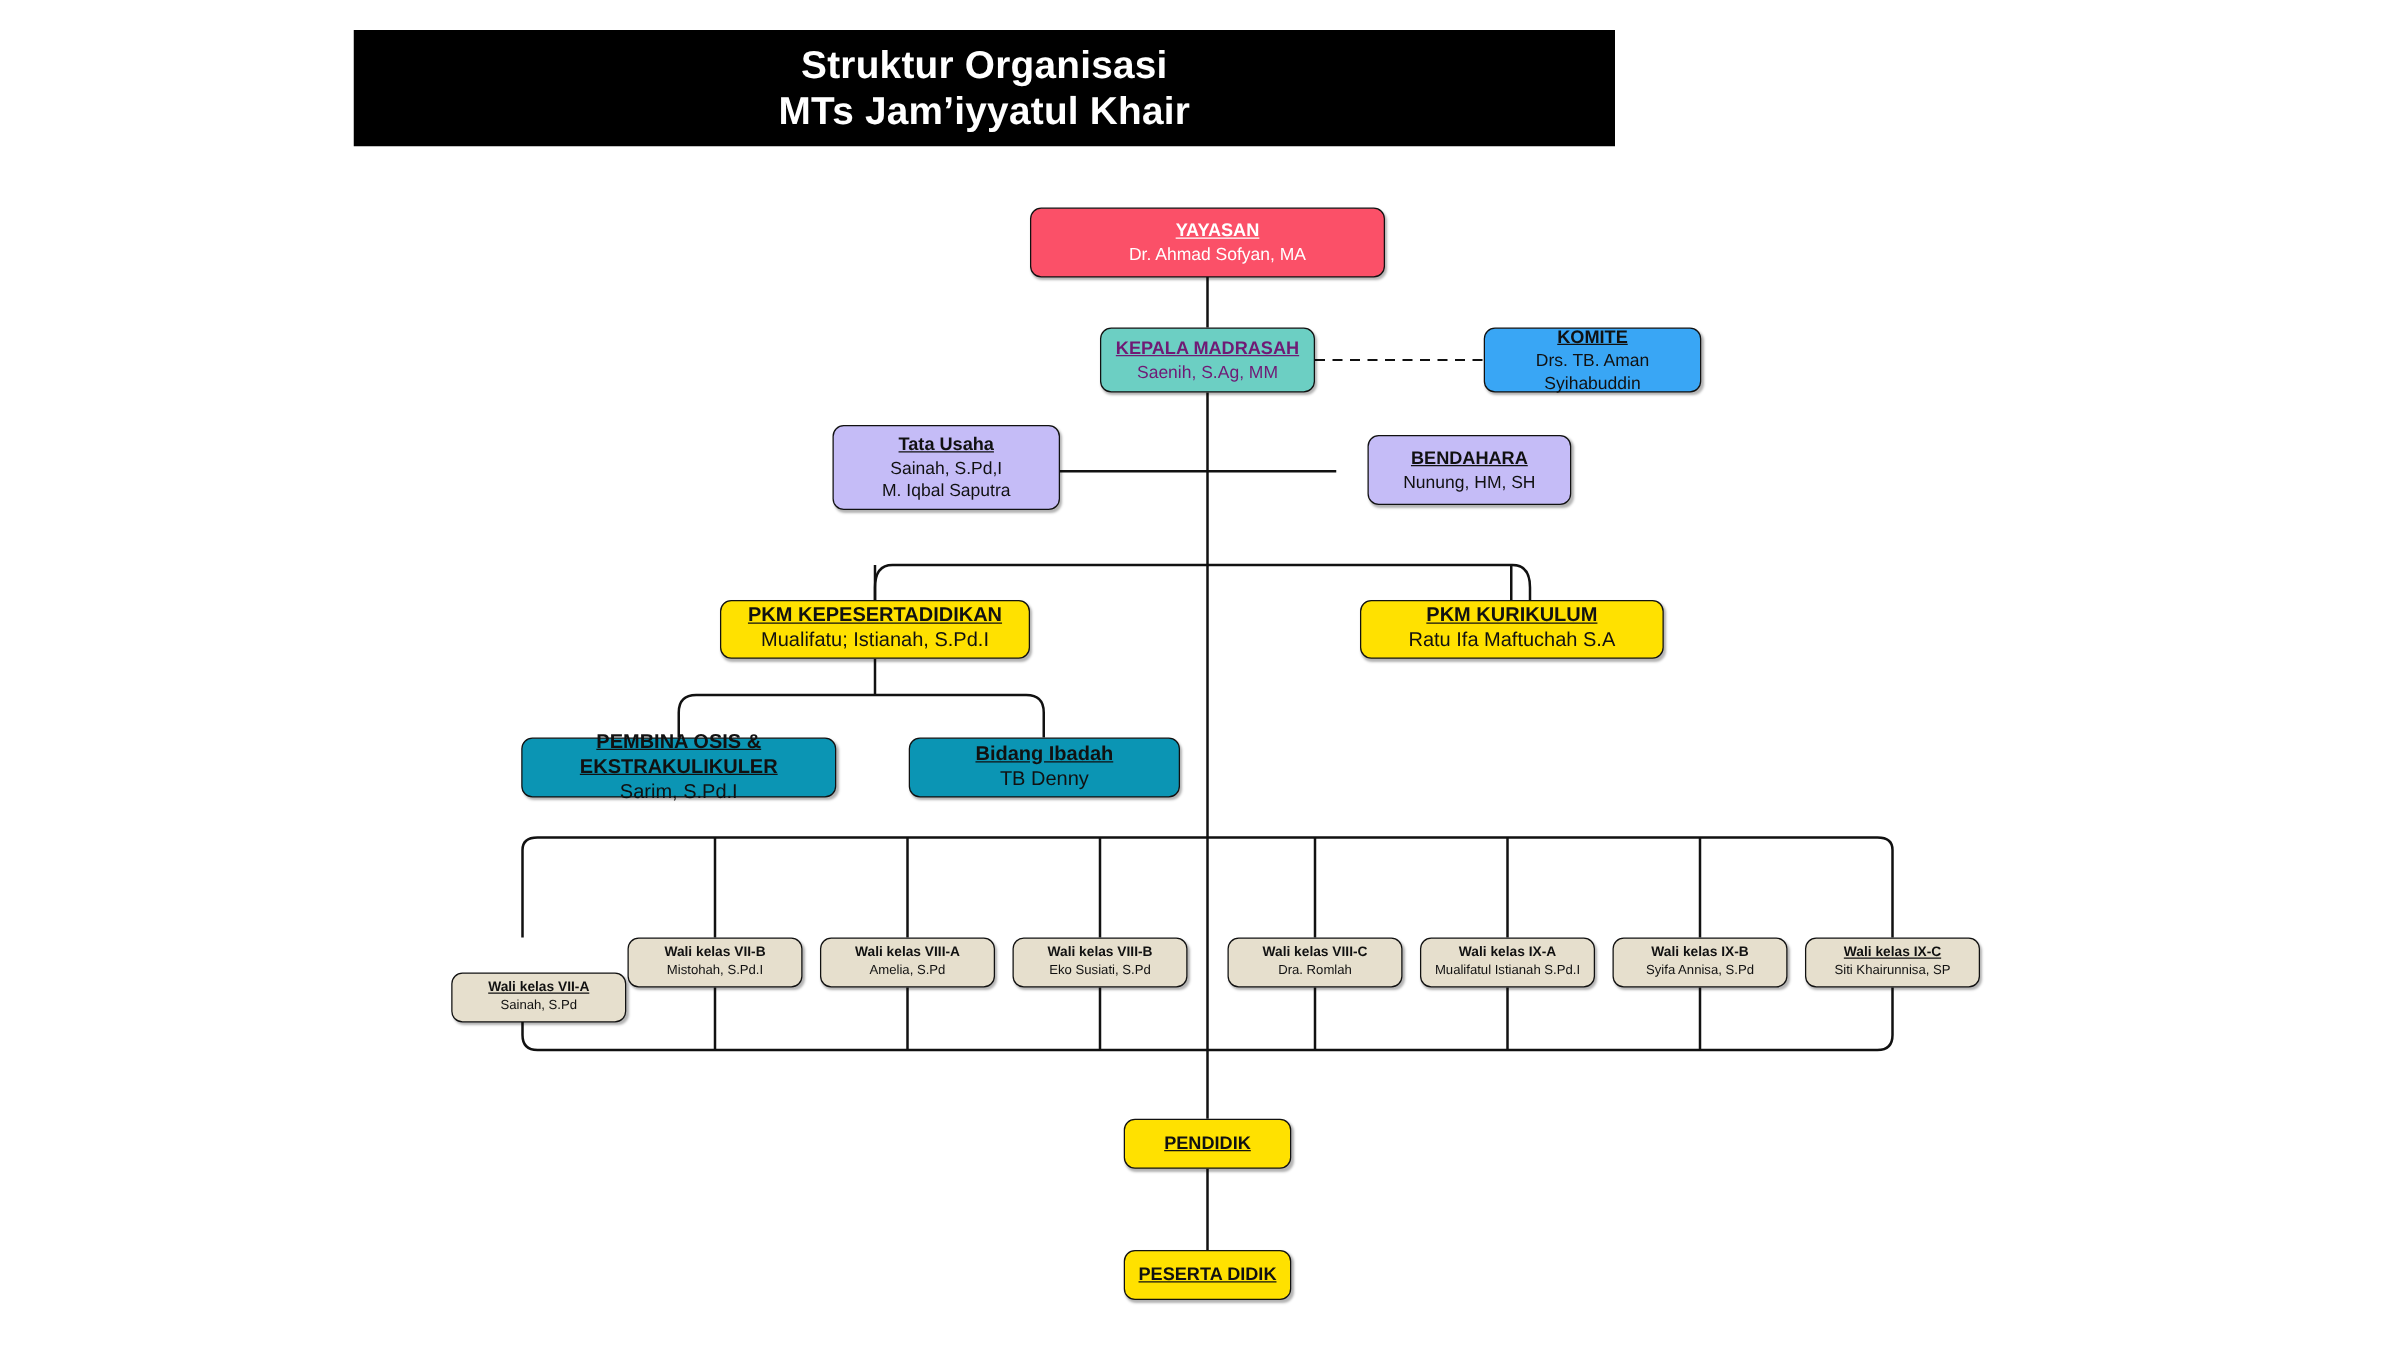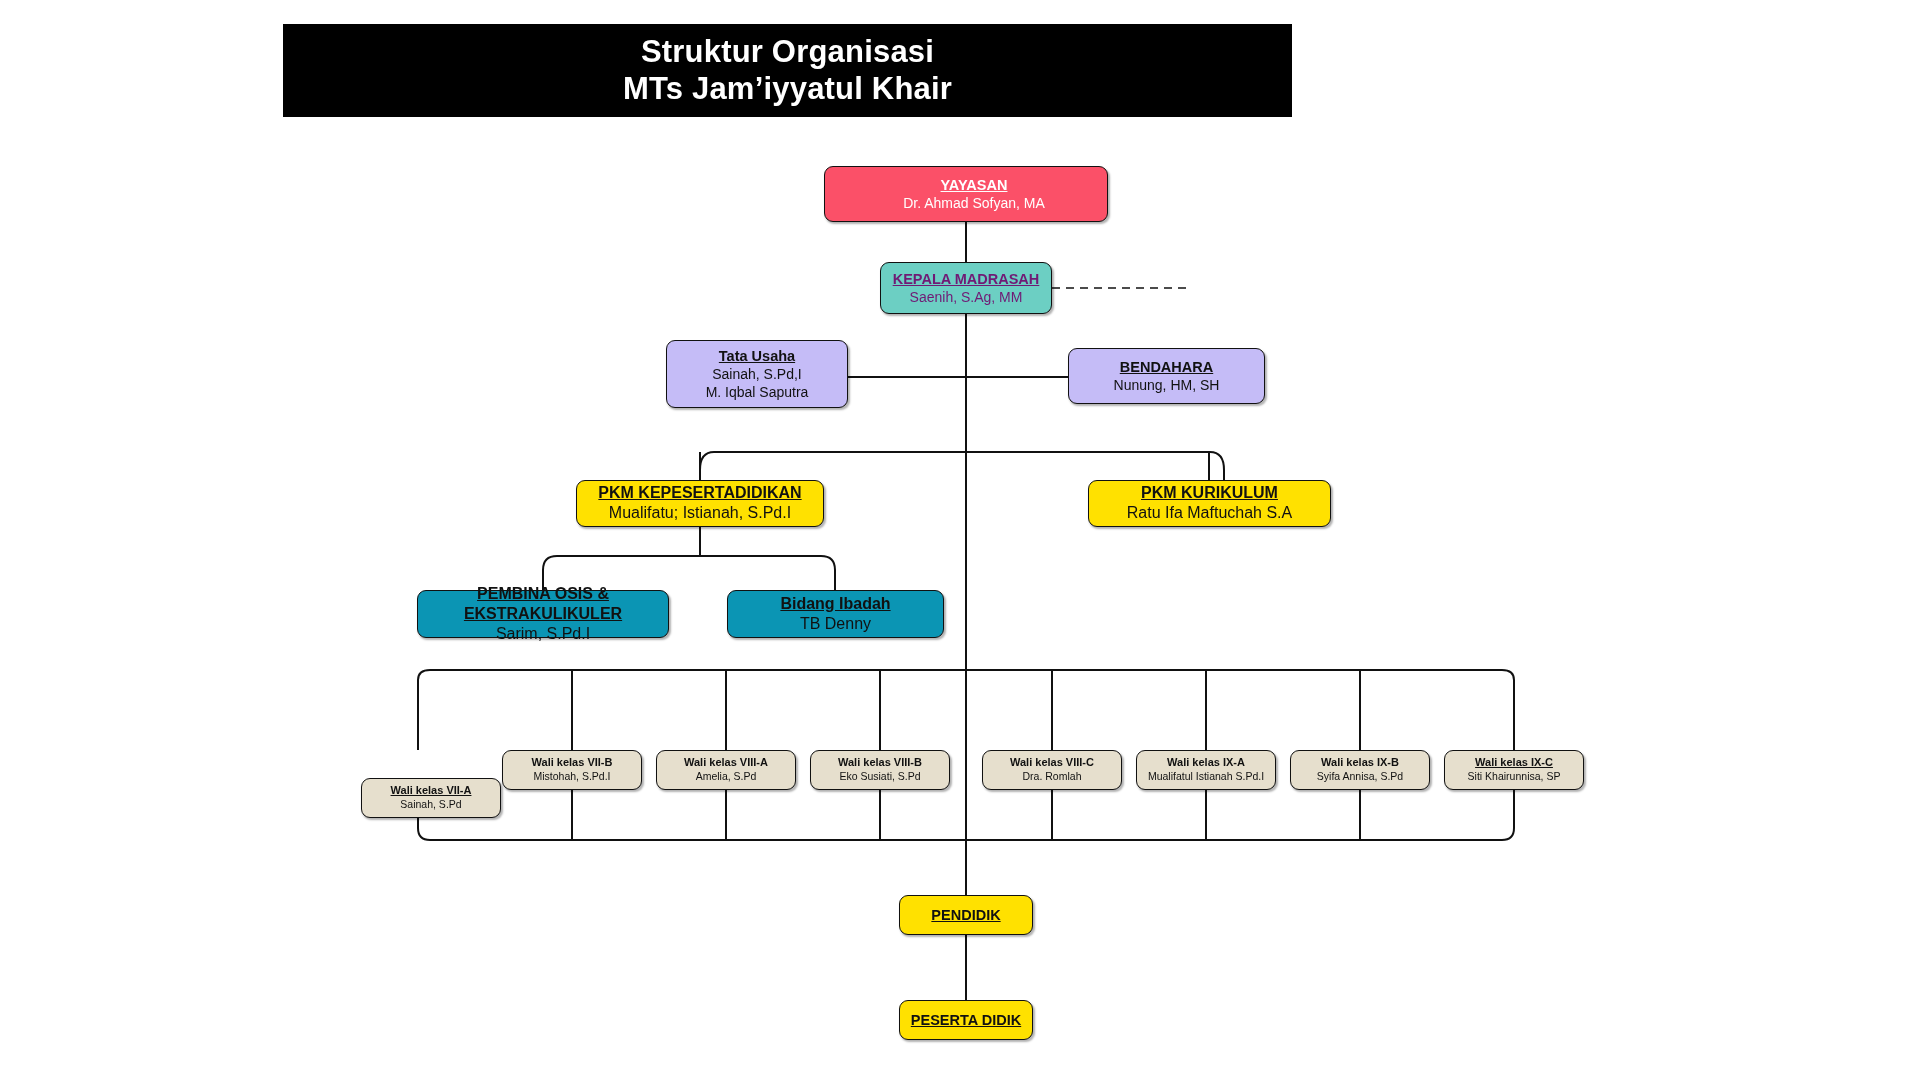--- a/index.html
+++ b/index.html
@@ -160,28 +160,32 @@
   <div class="node big c-pink" style="left:824px; top:166px; width:284px; height:56px;padding-left:24px;">
     <div class="n-title">YAYASAN</div>
     <div class="n-sub">Dr. Ahmad Sofyan, MA</div>
   </div>
 
   <div class="node big c-teal" style="left:880px; top:262px; width:172px; height:52px;">
     <div class="n-title">KEPALA MADRASAH</div>
     <div class="n-sub">Saenih, S.Ag, MM</div>
   </div>
 
+  <div class="node big c-blue" style="left:1187px; top:262px; width:174px; height:52px;">
+    <div class="n-title">KOMITE</div>
+    <div class="n-sub">Drs. TB. Aman Syihabuddin</div>
+  </div>
 
   <div class="node big c-purple" style="left:666px; top:340px; width:182px; height:68px;">
     <div class="n-title">Tata Usaha</div>
     <div class="n-sub">Sainah, S.Pd,I</div>
     <div class="n-sub">M. Iqbal Saputra</div>
   </div>
 
-  <div class="node big c-purple" style="left:1068px; top:348px; width:197px; height:56px;">
+  <div class="node big c-purple" style="left:1094px; top:348px; width:163px; height:56px;">
     <div class="n-title">BENDAHARA</div>
     <div class="n-sub">Nunung, HM, SH</div>
   </div>
 
   <div class="node mid c-yellow" style="left:576px; top:480px; width:248px; height:47px;">
     <div class="n-title">PKM KEPESERTADIDIKAN</div>
     <div class="n-sub">Mualifatu; Istianah, S.Pd.I</div>
   </div>
 
   <div class="node mid c-yellow" style="left:1088px; top:480px; width:243px; height:47px;">

